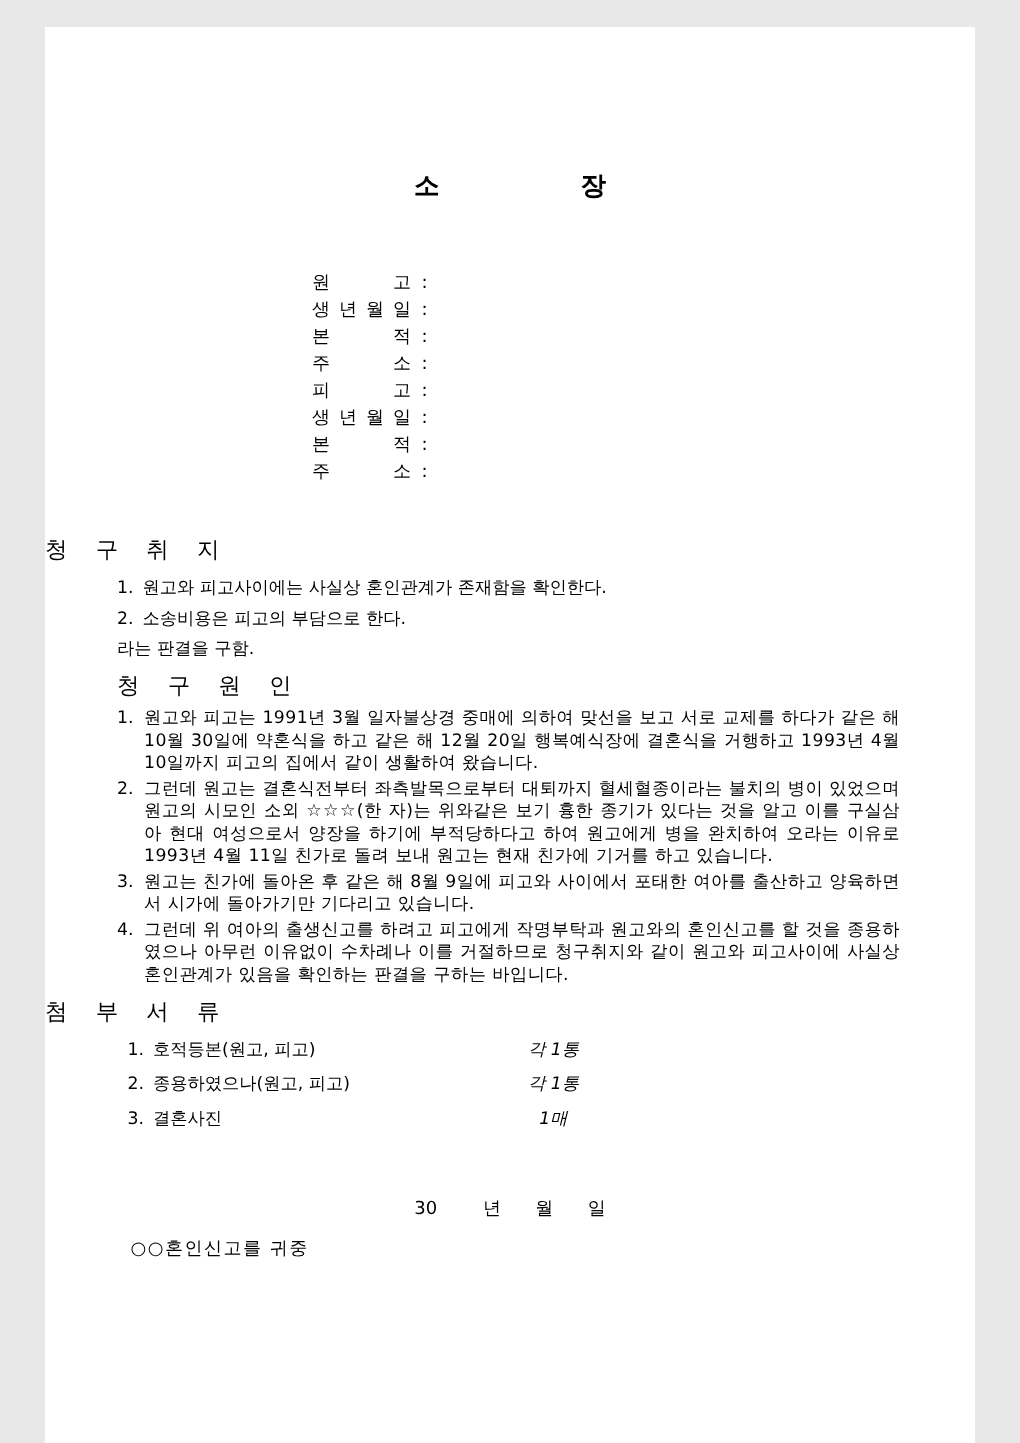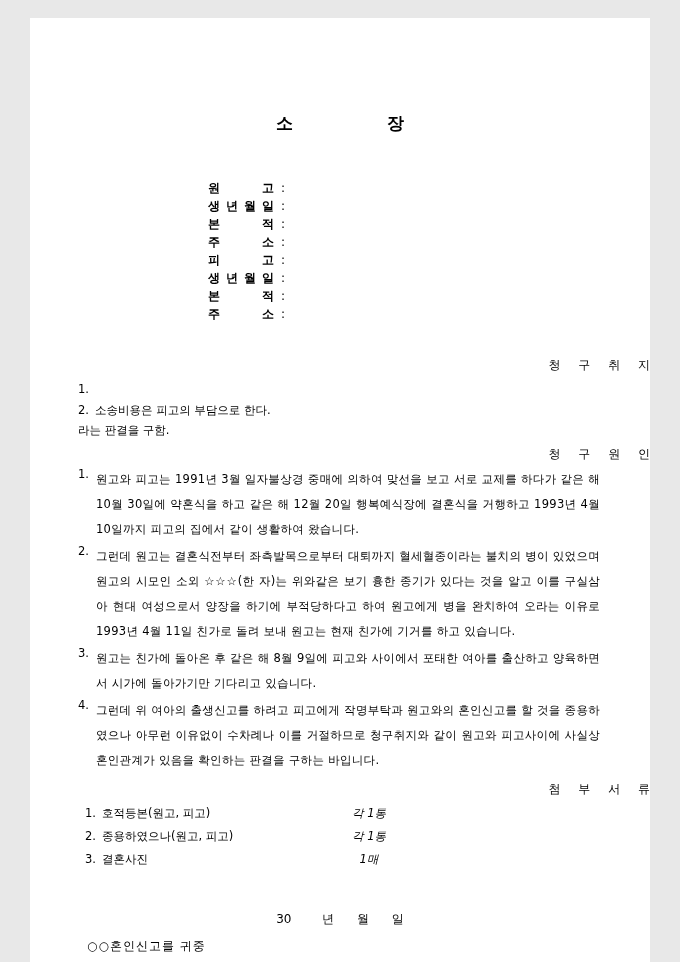--- a/index.html
+++ b/index.html
@@ -27,43 +27,42 @@
     margin: 44px 0 0 178px;
     font-size: 12px;
   }
   .party-row { height: 18px; line-height: 18px; white-space: nowrap; }
   .party-label {
     display: inline-block;
     width: 66px;
     text-align: justify;
     text-align-last: justify;
     vertical-align: top;
-    font-weight: bold;
   }
   .party-colon { display: inline-block; margin-left: 7px; }
   .sec-heading {
-    text-align: right;
-    font-size: 12px;
+    text-align: left;
+    font-size: 15px;
     font-weight: normal;
     word-spacing: 14px;
     white-space: pre;
   }
   .claim-heading { margin-top: 34px; }
   .claim-lines { margin: 5px 50px 0 48px; line-height: 20.5px; }
   .claim-item { display: flex; }
   .claim-item .num { width: 17px; flex: none; }
   .claim-closing { margin-top: 0; }
   .cause-heading { margin-top: 5px; padding-left: 48px; }
   .cause-paras { margin: 4px 50px 0 48px; }
   .para { display: flex; margin-bottom: 2px; }
   .para .num { width: 18px; flex: none; }
   .para .ptext {
     flex: 1;
     text-align: justify;
-    line-height: 25px;
+    line-height: 15px;
     letter-spacing: 0.3px;
   }
   .attach-heading { margin-top: 8px; }
   .attach-list { margin: 4px 0 0 55px; }
   .attach-row {
     display: grid;
     grid-template-columns: 17px 236px 62px;
     line-height: 23px;
   }
   .attach-qty { text-align: center; font-style: italic; }
@@ -117,20 +116,21 @@
     <div class="party-row">
       <span class="party-label">주 소</span><span class="party-colon">:</span>
     </div>
   </div>
 
   <div class="sec-heading claim-heading">청 구 취 지</div>
 
   <div class="claim-lines">
     <div class="claim-item">
       <span class="num">1.</span>
+      <span class="ctext">원고와 피고사이에는 사실상 혼인관계가 존재함을 확인한다.</span>
     </div>
     <div class="claim-item">
       <span class="num">2.</span>
       <span class="ctext">소송비용은 피고의 부담으로 한다.</span>
     </div>
     <div class="claim-closing">라는 판결을 구함.</div>
   </div>
 
   <div class="sec-heading cause-heading">청 구 원 인</div>
 

